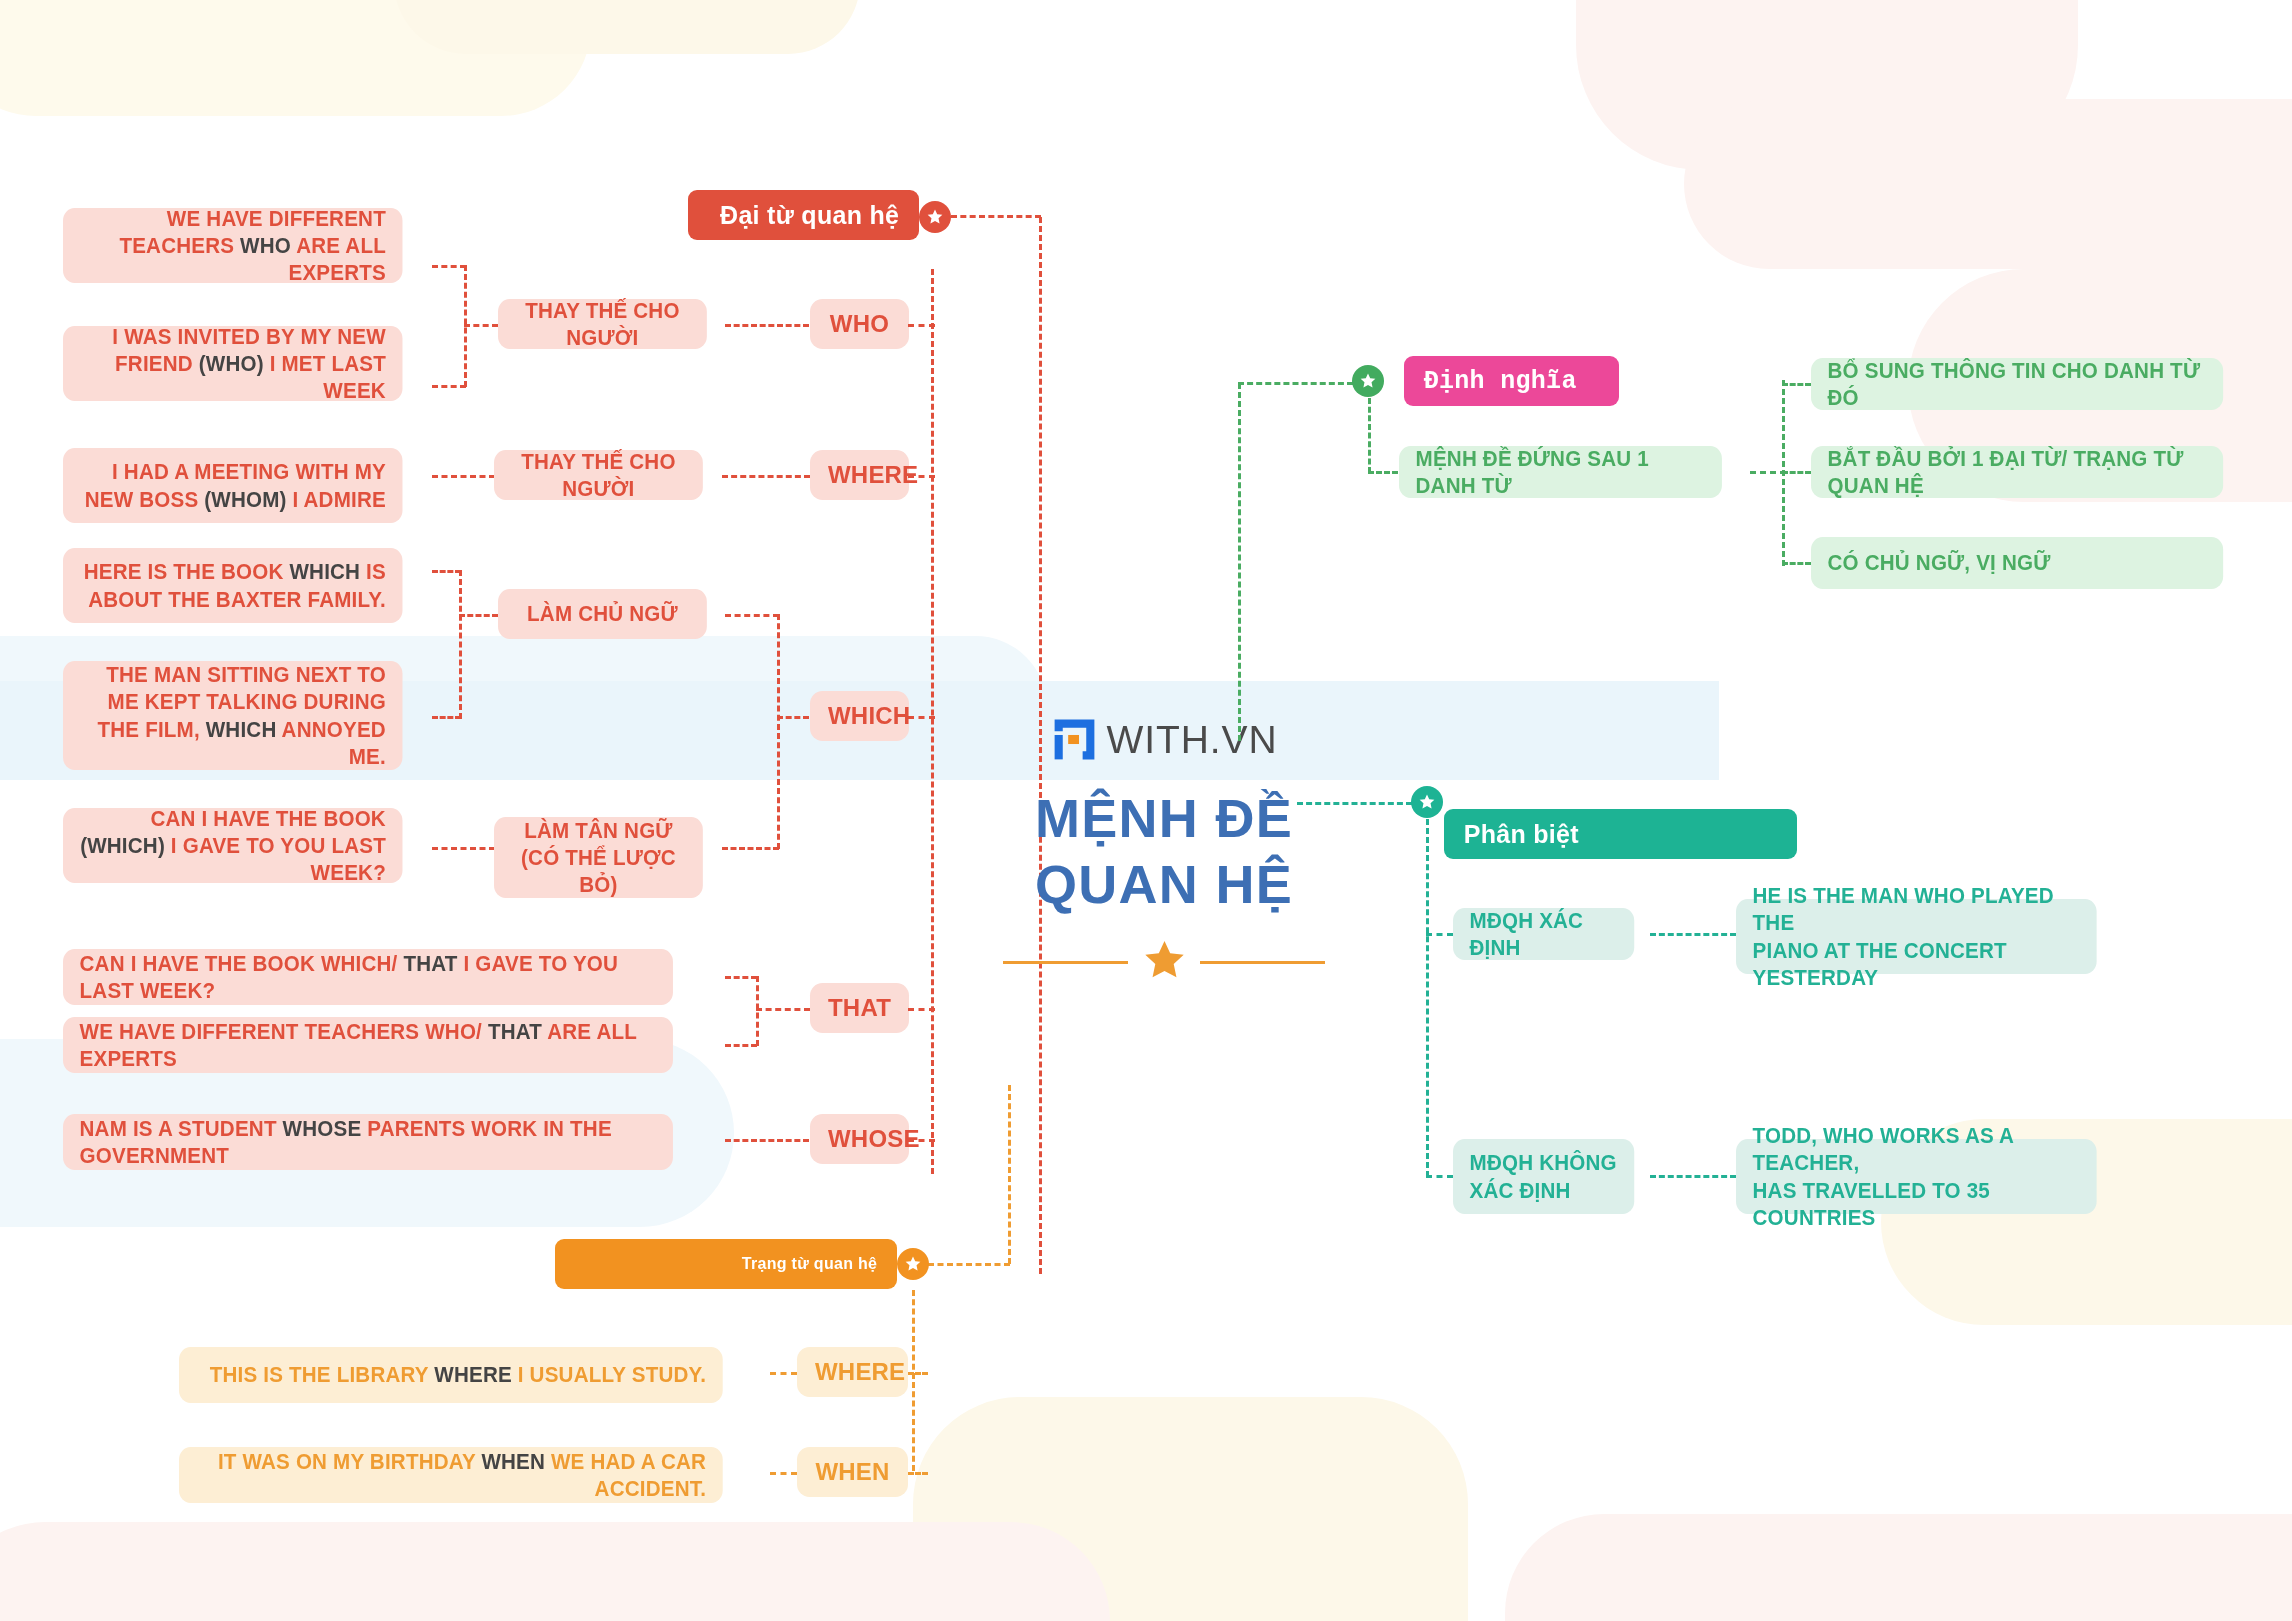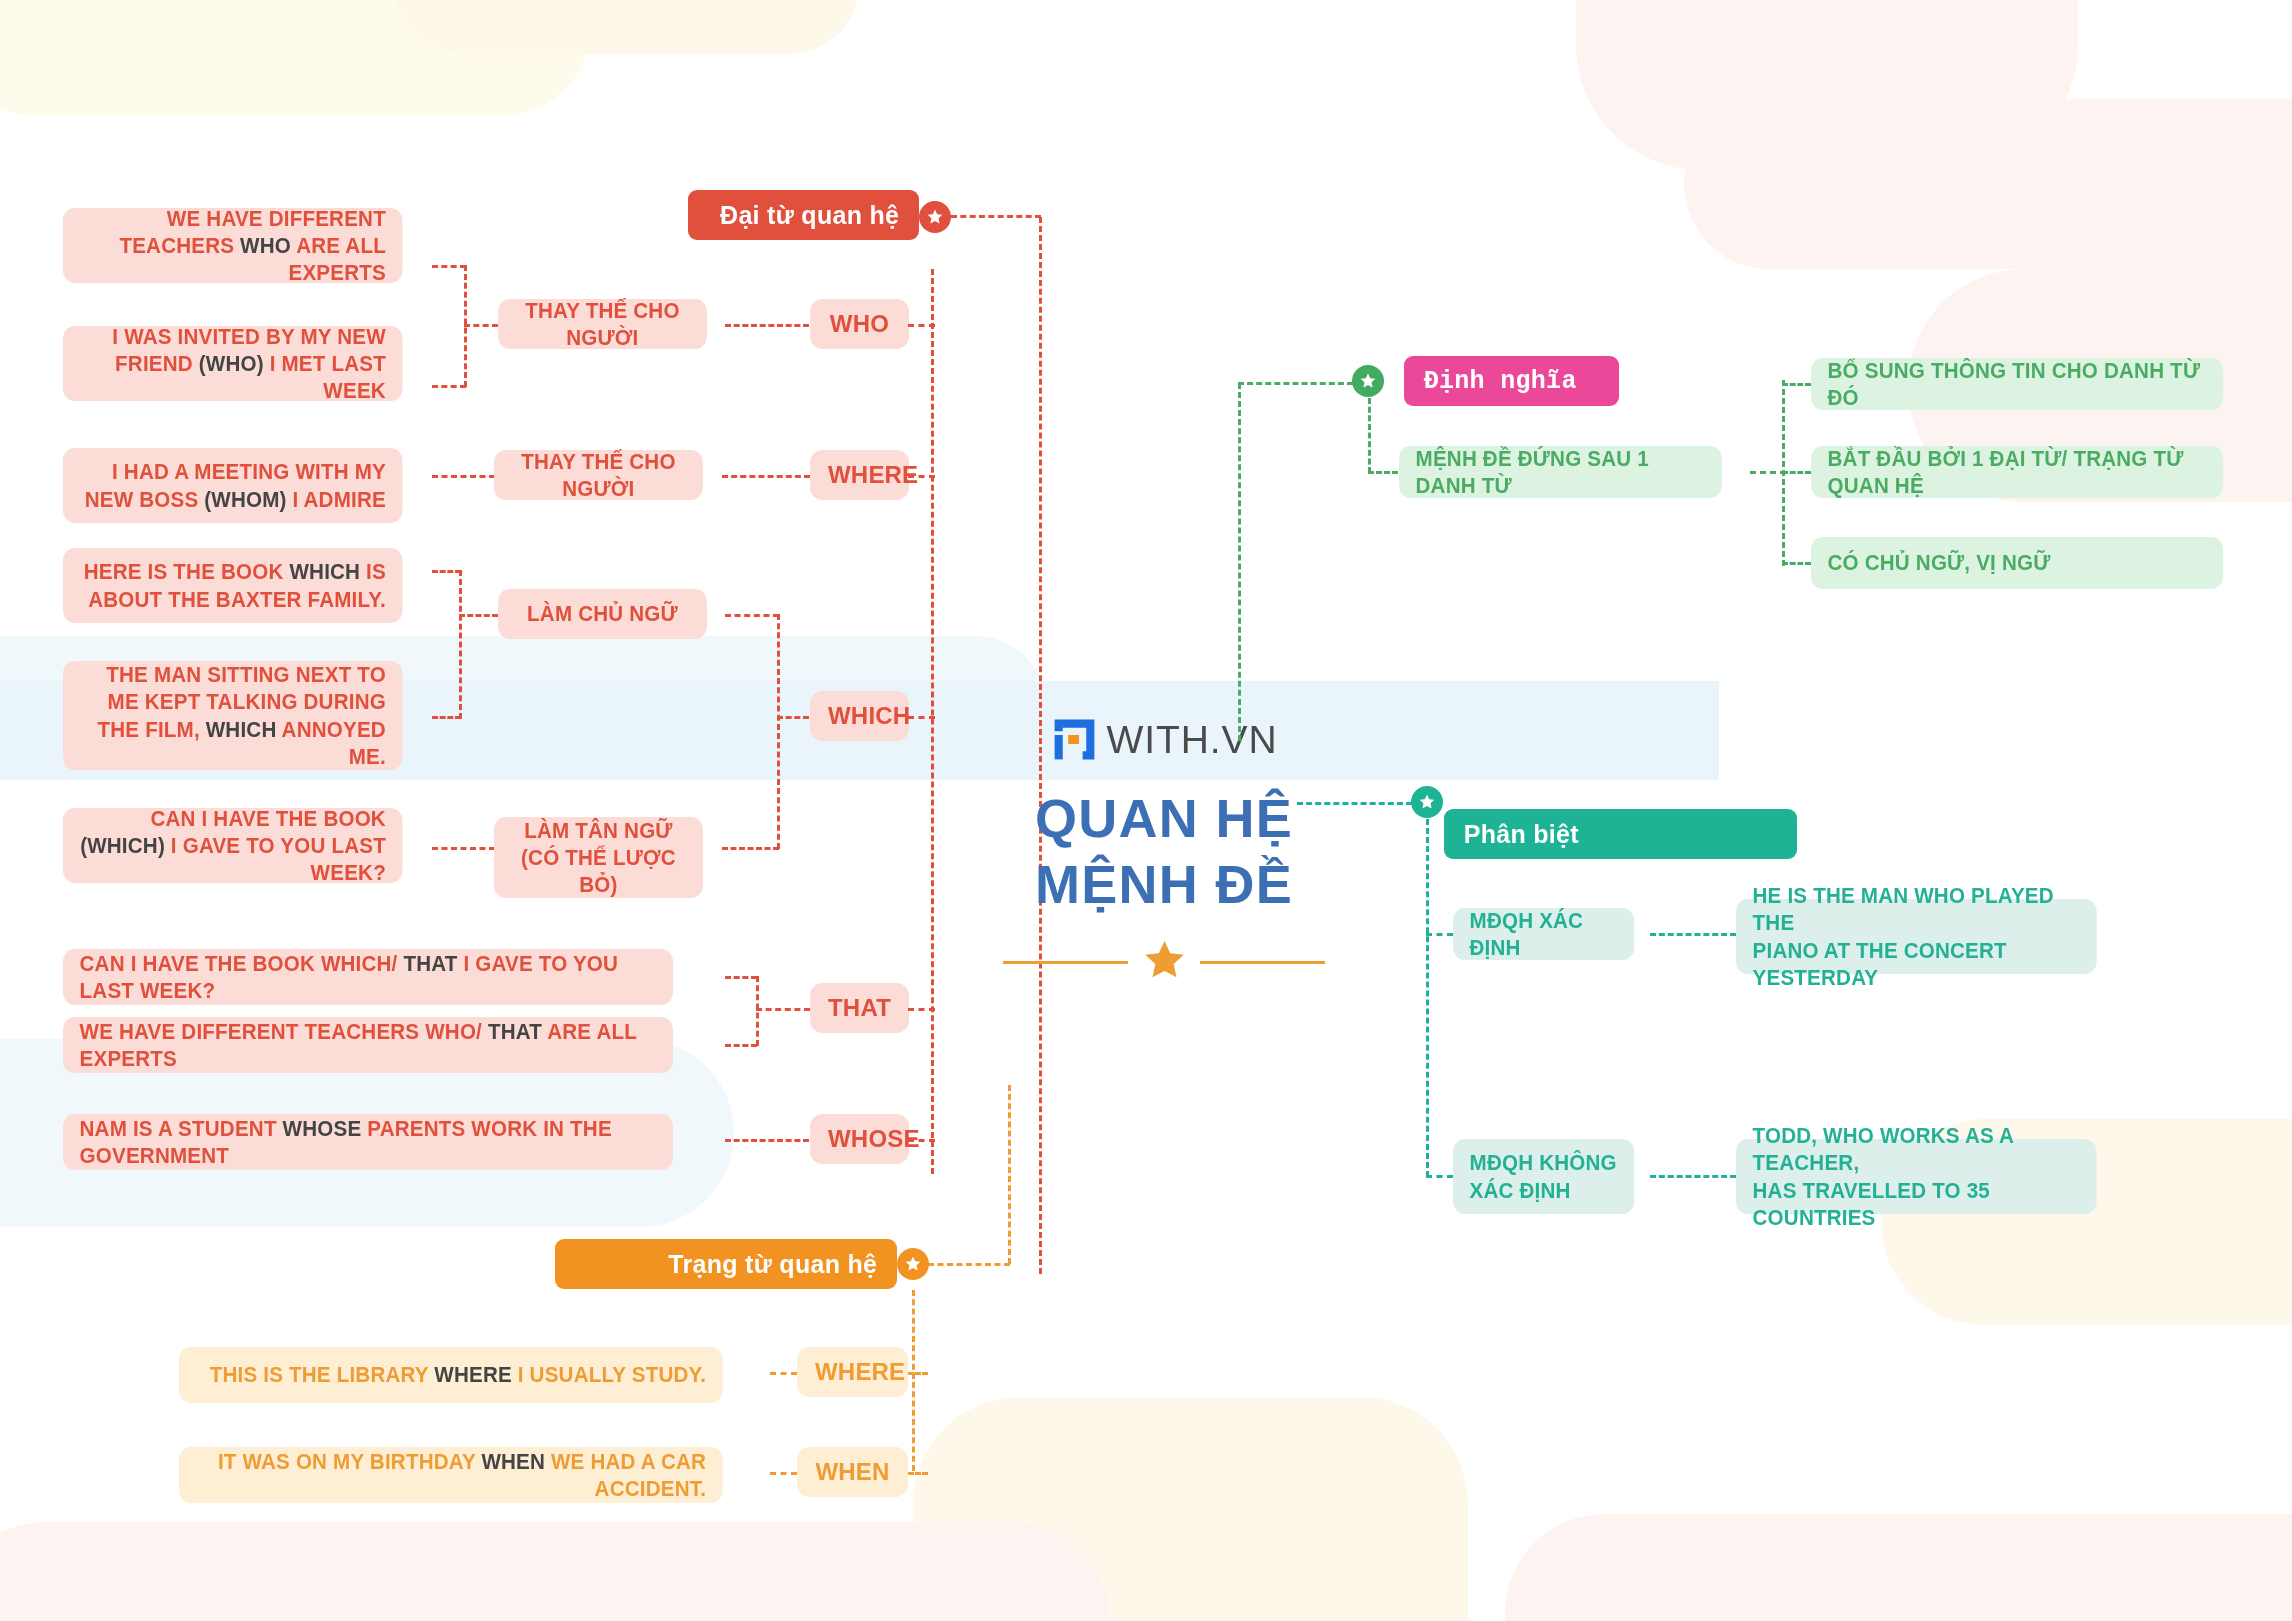--- a/index.html
+++ b/index.html
@@ -243,21 +243,21 @@
   </div>
   <div class="ln h-red" style="left:725px;top:1139px;width:84px;"></div>
   <div class="box red-soft ta-c" style="left:810px;top:1114px;width:99px;height:50px;font-size:24px;justify-content:center;">
     <span class="t ta-c">WHOSE</span>
   </div>
   <div class="ln h-red" style="left:908px;top:1139px;width:27px;"></div>
 
   <div class="ln v-org" style="left:1008px;top:1085px;height:179px;"></div>
   <div class="ln h-org" style="left:928px;top:1263px;width:82px;"></div>
 
-  <div class="pill pill-org" style="left:555px;top:1239px;width:342px;height:50px;font-size:25px;justify-content:flex-end;">
+  <div class="pill pill-org" style="left:555px;top:1239px;width:342px;height:50px;font-size:16px;justify-content:flex-end;">
     <span>Trạng từ quan hệ</span>
   </div>
   <div class="starnode sn-org" style="left:897px;top:1248px;width:32px;height:32px;">
     <svg width="18" height="18" viewBox="0 0 24 24" aria-hidden="true">
         <path fill="#fff" d="M12 2l2.9 6.3 6.9.8-5.1 4.7 1.4 6.8L12 17.3 5.9 20.6l1.4-6.8L2.2 9.1l6.9-.8z"></path>
       </svg>
   </div>
 
   <div class="ln v-org" style="left:912px;top:1290px;height:181px;"></div>
 
@@ -288,22 +288,22 @@
       <div id="logo-mark">
         <svg width="47" height="47" viewBox="0 0 52 52" aria-hidden="true">
           <path d="M4 4 h44 v44 h-13 v-9 h4 V13 H13 v4 H4 Z" fill="#1d6fe0"></path>
           <rect x="4" y="21" width="9" height="27" fill="#1d6fe0"></rect>
           <rect x="19" y="21" width="12" height="10" fill="#f29220"></rect>
         </svg>
       </div>
       <div id="logo-text">WITH.VN</div>
     </div>
     <div id="main-title">
+      <div>MỆNH ĐỀ</div>
       <div>QUAN HỆ</div>
-      <div>MỆNH ĐỀ</div>
     </div>
     <div id="divider">
       <span class="bar"></span>
       <span>
         <svg width="47" height="47" viewBox="0 0 24 24" aria-hidden="true">
             <path fill="#ef9c32" d="M12 2l2.9 6.3 6.9.8-5.1 4.7 1.4 6.8L12 17.3 5.9 20.6l1.4-6.8L2.2 9.1l6.9-.8z"></path>
           </svg>
       </span>
       <span class="bar"></span>
     </div>

